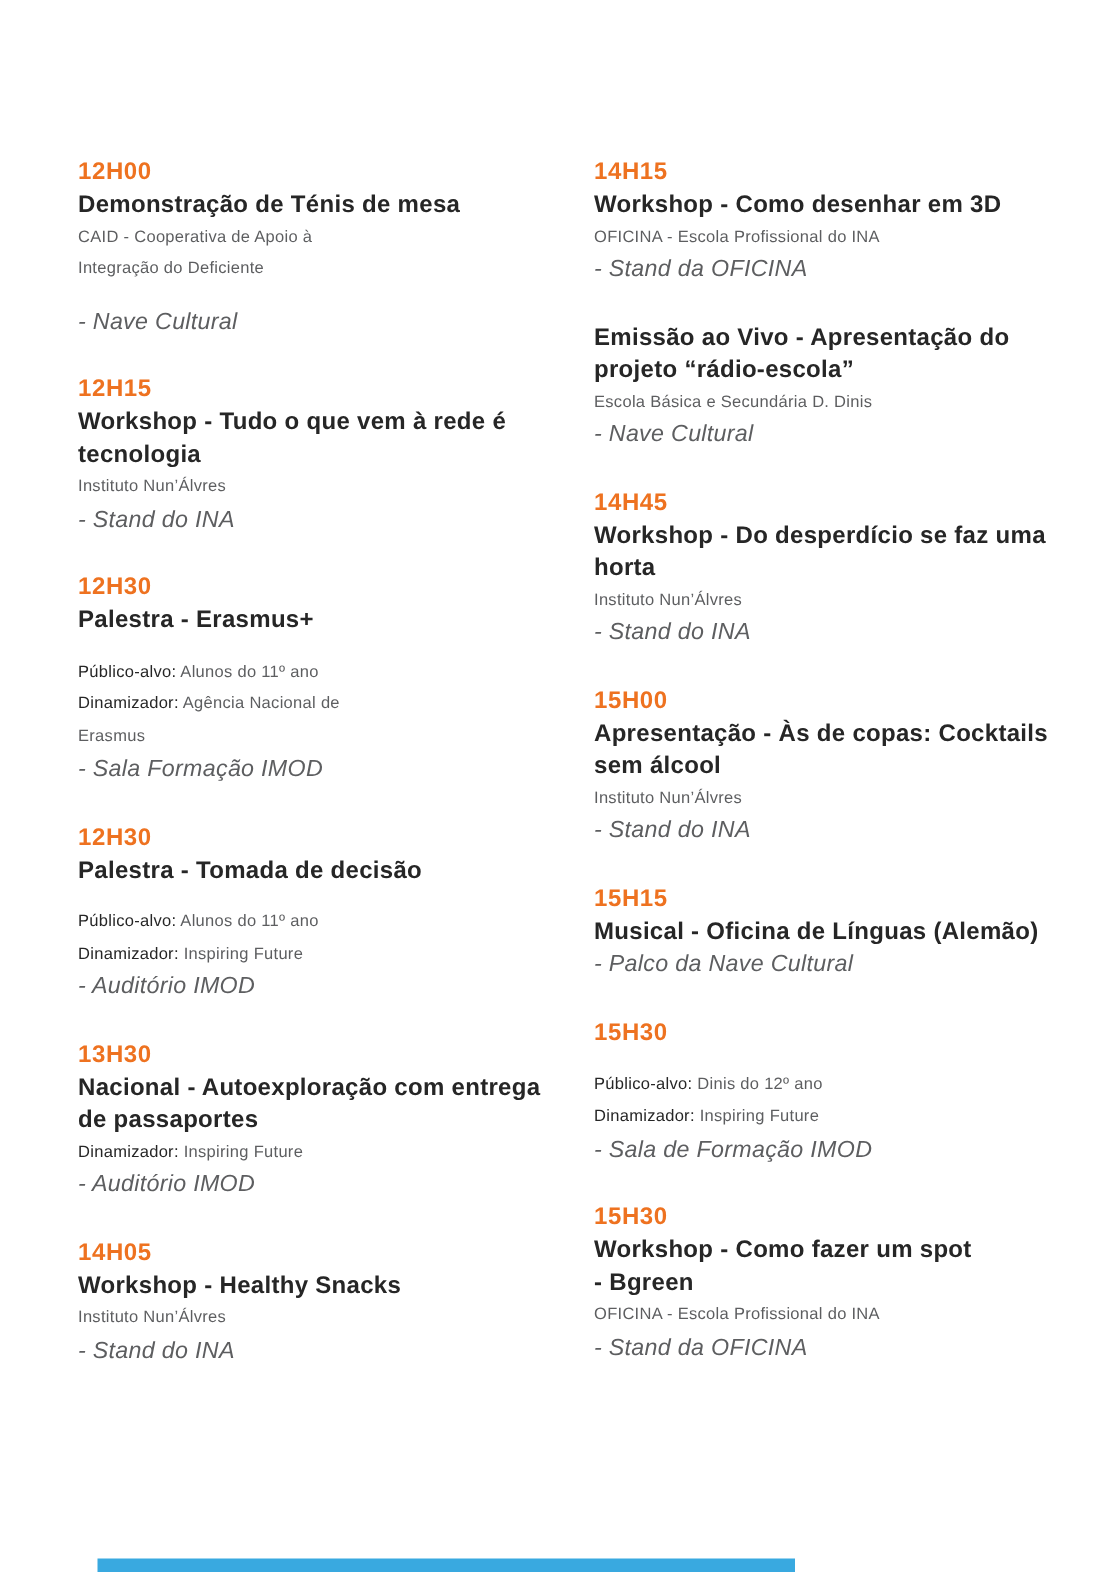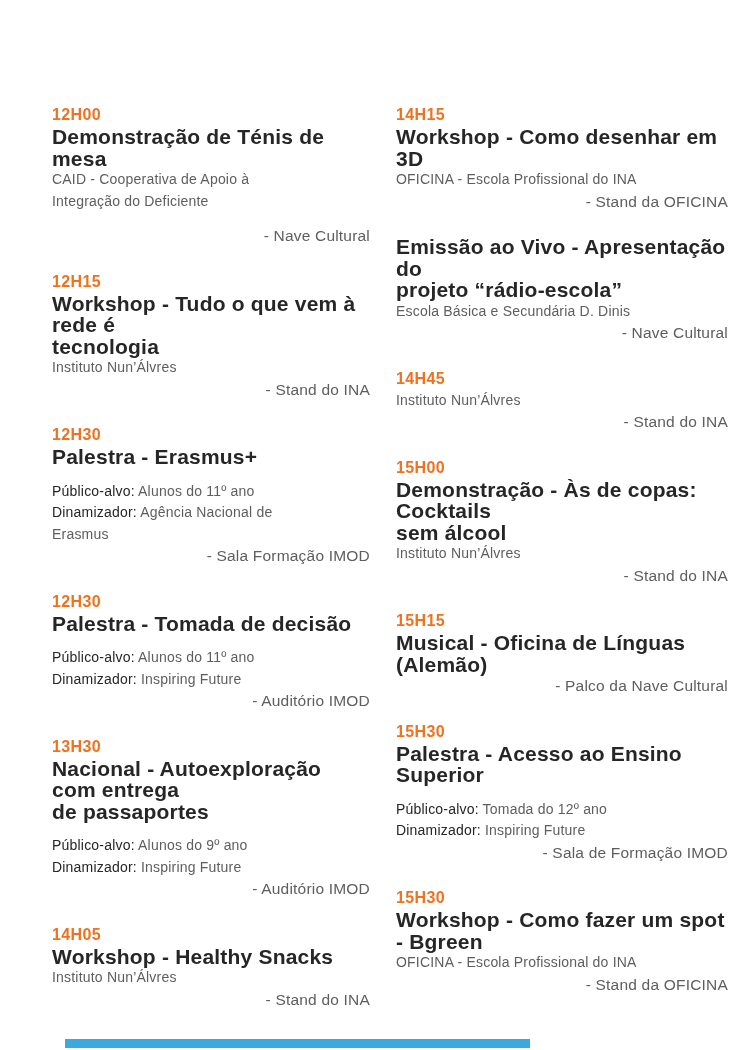--- a/index.html
+++ b/index.html
@@ -18,39 +18,39 @@
   .time {
     color: #EE7220;
     font-weight: bold;
     font-size: 16px;
     line-height: 22px;
     letter-spacing: 0.4px;
   }
   .title {
     color: #262626;
     font-weight: bold;
-    font-size: 21px;
+    font-size: 16px;
     line-height: 21.5px;
     letter-spacing: 0.2px;
     white-space: pre-line;
   }
   .org, .detail {
     color: #5d5e60;
-    font-size: 14px;
+    font-size: 11px;
     line-height: 21.5px;
     letter-spacing: 0.2px;
     white-space: pre-line;
   }
   .detail .lbl { color: #262626; font-weight: normal; }
   .loc {
     color: #5d5e60;
+    font-style: italic;
     font-size: 15.5px;
     line-height: 21.5px;
     letter-spacing: 0.2px;
-    text-align: right;
   }
   .gap { margin-top: 13px; }
   .footer-bar {
     position: absolute;
     left: 65px; top: 1039px;
     width: 465px; height: 9px;
     background: #39A9E0;
   }
 </style>
 </head>
@@ -90,21 +90,20 @@
       <div class="title">Palestra - Tomada de decisão</div>
       <div class="detail gap"><span class="lbl">Público-alvo:</span><span> Alunos do 11º ano</span></div>
       <div class="detail"><span class="lbl">Dinamizador:</span><span> Inspiring Future</span></div>
       <div class="loc">- Auditório IMOD</div>
     </div>
 
     <div class="event">
       <div class="time">13H30</div>
       <div class="title">Nacional - Autoexploração com entrega
 de passaportes</div>
-      <div class="detail gap"><span class="lbl">Público-alvo:</span><span> Alunos do 9º ano</span></div>
       <div class="detail"><span class="lbl">Dinamizador:</span><span> Inspiring Future</span></div>
       <div class="loc">- Auditório IMOD</div>
     </div>
 
     <div class="event">
       <div class="time">14H05</div>
       <div class="title">Workshop - Healthy Snacks</div>
       <div class="org">Instituto Nun’Álvres</div>
       <div class="loc">- Stand do INA</div>
     </div>
@@ -122,42 +121,43 @@
 
     <div class="event">
       <div class="title">Emissão ao Vivo - Apresentação do
 projeto “rádio-escola”</div>
       <div class="org">Escola Básica e Secundária D. Dinis</div>
       <div class="loc">- Nave Cultural</div>
     </div>
 
     <div class="event">
       <div class="time">14H45</div>
+      <div class="title">Workshop - Do desperdício se faz uma
+horta</div>
       <div class="org">Instituto Nun’Álvres</div>
       <div class="loc">- Stand do INA</div>
     </div>
 
     <div class="event">
       <div class="time">15H00</div>
-      <div class="title">Demonstração - Às de copas: Cocktails
+      <div class="title">Apresentação - Às de copas: Cocktails
 sem álcool</div>
       <div class="org">Instituto Nun’Álvres</div>
       <div class="loc">- Stand do INA</div>
     </div>
 
     <div class="event">
       <div class="time">15H15</div>
       <div class="title">Musical - Oficina de Línguas (Alemão)</div>
       <div class="loc">- Palco da Nave Cultural</div>
     </div>
 
     <div class="event">
       <div class="time">15H30</div>
-      <div class="title">Palestra - Acesso ao Ensino Superior</div>
-      <div class="detail gap"><span class="lbl">Público-alvo:</span><span> Tomada do 12º ano</span></div>
+      <div class="detail gap"><span class="lbl">Público-alvo:</span><span> Dinis do 12º ano</span></div>
       <div class="detail"><span class="lbl">Dinamizador:</span><span> Inspiring Future</span></div>
       <div class="loc">- Sala de Formação IMOD</div>
     </div>
 
     <div class="event">
       <div class="time">15H30</div>
       <div class="title">Workshop - Como fazer um spot
 - Bgreen</div>
       <div class="org">OFICINA - Escola Profissional do INA</div>
       <div class="loc">- Stand da OFICINA</div>

